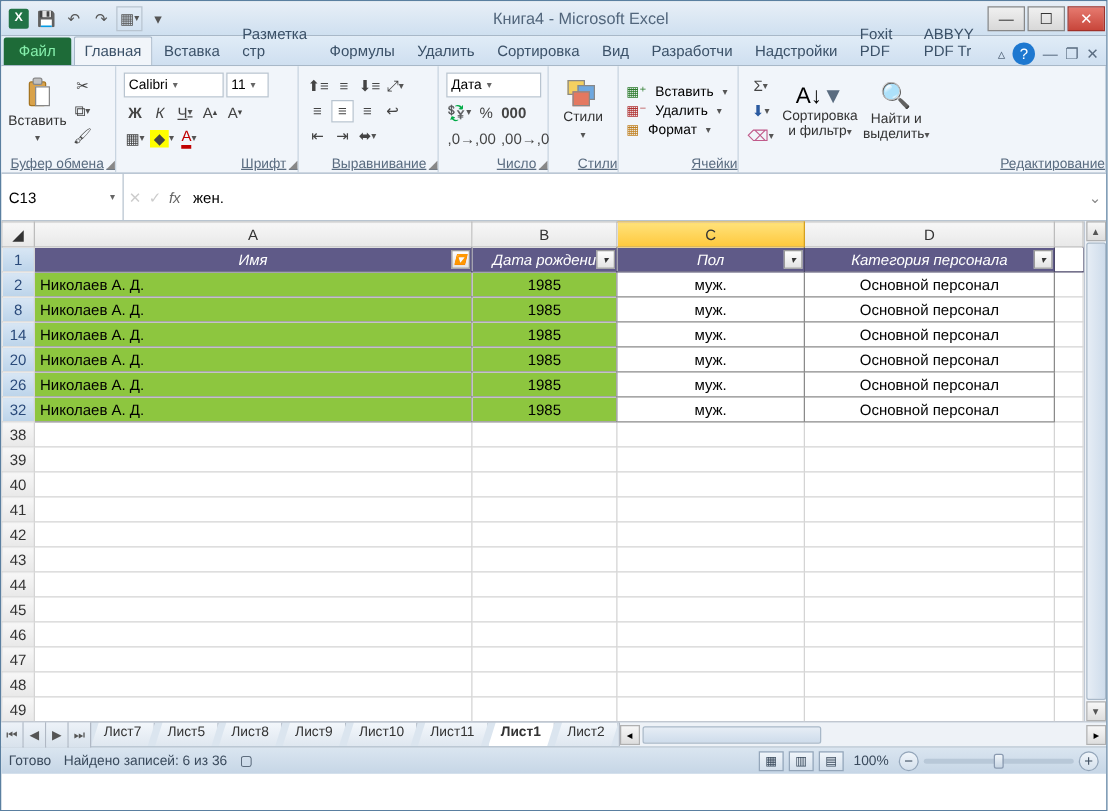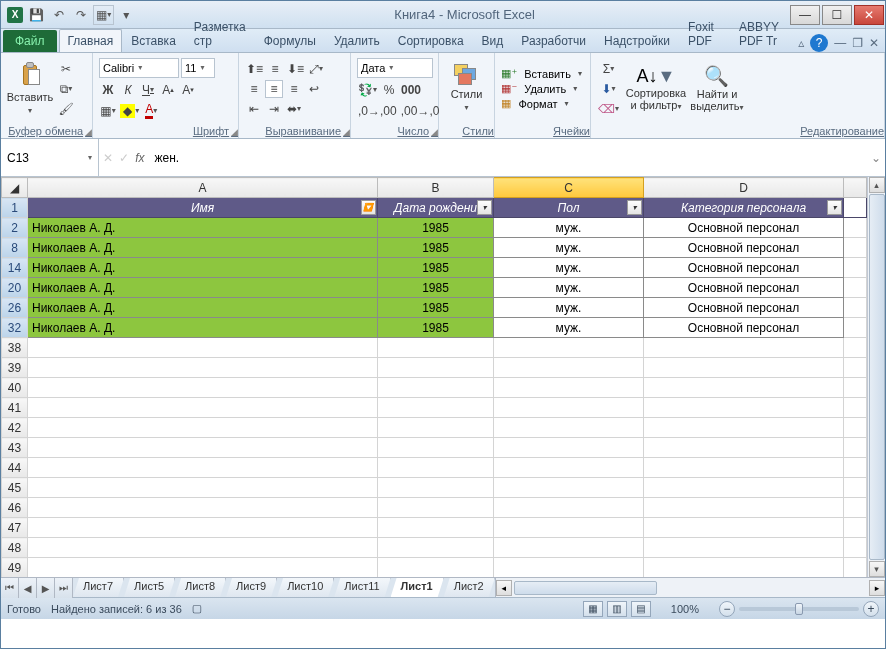--- a/index.html
+++ b/index.html
@@ -511,20 +511,20 @@
 </div>
 
 <div class="statusbar">
   <span>Готово</span>
   <span>Найдено записей: 6 из 36</span>
   <span>▢</span>
   <div class="right">
     <div class="viewbtn">▦</div>
     <div class="viewbtn">▥</div>
     <div class="viewbtn">▤</div>
-    <span style="margin:0 16px;">100%</span>
+    <span style="margin:0 4px;">100%</span>
     <div class="zbtn">−</div>
     <div class="zslider">
         <div class="zh"></div>
       </div>
     <div class="zbtn">+</div>
   </div>
 </div>
 
 </body></html>

